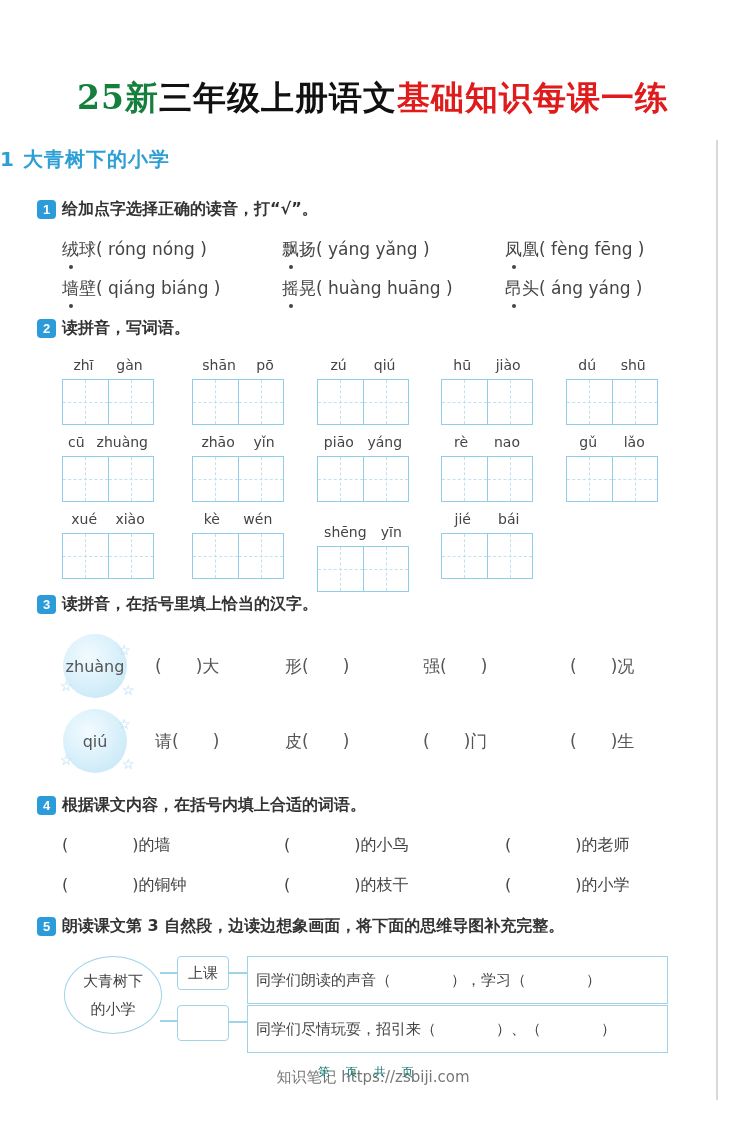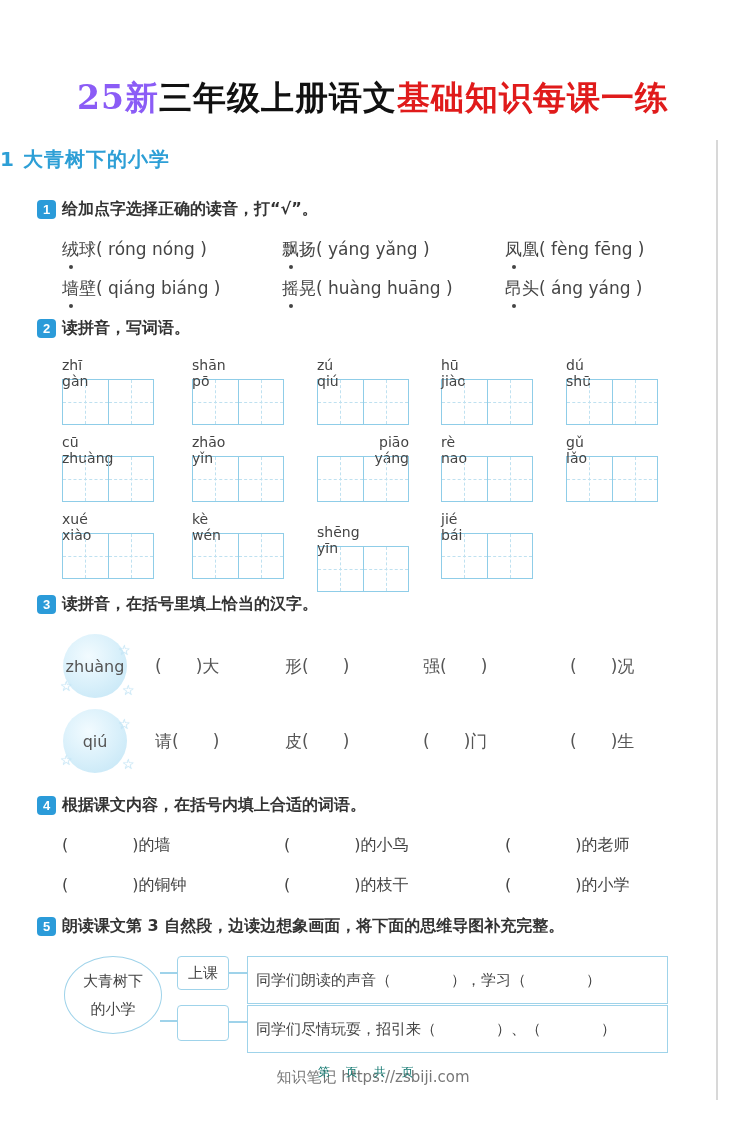--- a/index.html
+++ b/index.html
@@ -1,41 +1,41 @@
 <!DOCTYPE html>
 <html><head>
 <meta charset="utf-8">
 <style>
   * { box-sizing: border-box; margin: 0; padding: 0; }
   html, body { width: 746px; height: 1122px; background: #ffffff; overflow: hidden; }
   body { position: relative; font-family: "DejaVu Sans", "Liberation Sans", sans-serif; color: #333; }
 
   .main-title { position: absolute; top: 76px; left: 0; width: 746px; text-align: center;
     font-family: "DejaVu Serif", "Liberation Serif", serif; font-weight: bold; font-size: 33px; letter-spacing: 1px; white-space: nowrap; }
-  .t-blue { color: #8b5cf6; }
+  .t-blue { color: #15803d; }
   .t-black { color: #111; }
   .t-red { color: #e01b1b; }
 
   .right-rule { position: absolute; left: 716px; top: 140px; width: 2px; height: 960px; background: #d8d8d8; }
 
   .lesson-title { position: absolute; top: 146px; left: 0; width: 700px; text-align: left;
     color: #2d9fd6; font-size: 20px; font-weight: bold; letter-spacing: 1px; }
 
   .q-head { position: absolute; left: 37px; font-size: 16px; font-weight: bold; color: #333; display: flex; align-items: center; white-space: nowrap; }
   .q-num { display: inline-flex; width: 19px; height: 19px; background: #2b9bd9; color: #fff; border-radius: 4px;
     font-size: 13px; align-items: center; justify-content: center; margin-right: 6px; font-family: "Liberation Sans", sans-serif; }
   .q-text { font-weight: bold; }
 
   .q1-row { position: absolute; left: 62px; width: 620px; font-size: 17px; color: #444; }
   .q1-item { position: absolute; white-space: nowrap; }
   .dot-char { position: relative; display: inline-block; }
   .dot-char::after { content: ""; position: absolute; left: 50%; bottom: -8px; width: 4px; height: 4px; margin-left: -2px; background: #444; border-radius: 50%; }
 
   .grid-group { position: absolute; width: 92px; }
-  .grid-pinyin { display: flex; justify-content: space-around; font-size: 14px; color: #444; height: 20px; white-space: nowrap; flex-direction: column; }
+  .grid-pinyin { display: flex; justify-content: space-around; font-size: 14px; color: #444; height: 20px; white-space: nowrap; }
   .grid-boxes { display: flex; border: 1.5px solid #8fcde8; width: 92px; height: 46px; margin-top: 2px; }
   .grid-box { flex: 1; position: relative; border-right: 1.5px solid #8fcde8; }
   .grid-box:last-child { border-right: none; }
   .grid-box::before { content: ""; position: absolute; left: 0; right: 0; top: 50%; border-top: 1px dashed #bfe1f0; }
   .grid-box::after { content: ""; position: absolute; top: 0; bottom: 0; left: 50%; border-left: 1px dashed #bfe1f0; }
 
   .bubble { position: absolute; width: 64px; height: 64px; border-radius: 50%;
     background: radial-gradient(circle at 40% 35%, #f2fbff 0%, #d7effa 55%, #c0e4f5 100%);
     display: flex; align-items: center; justify-content: center; font-size: 16px; color: #555; }
   .star { position: absolute; font-size: 14px; color: #cbe9f7; text-shadow: 0 0 1px #a9d6ee; }

